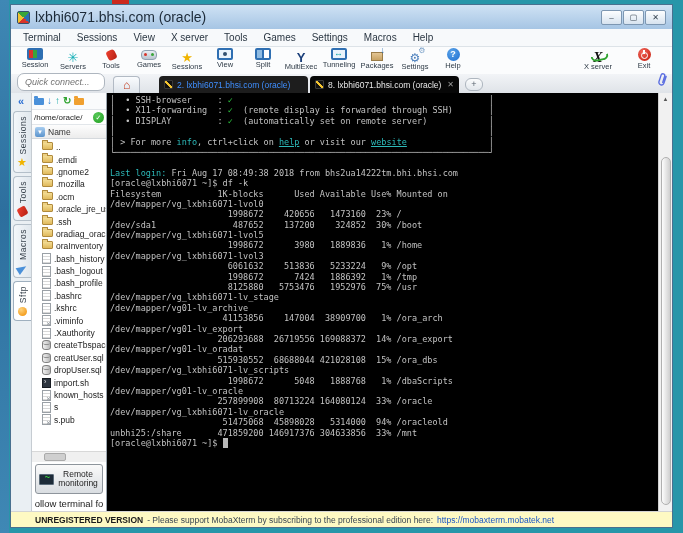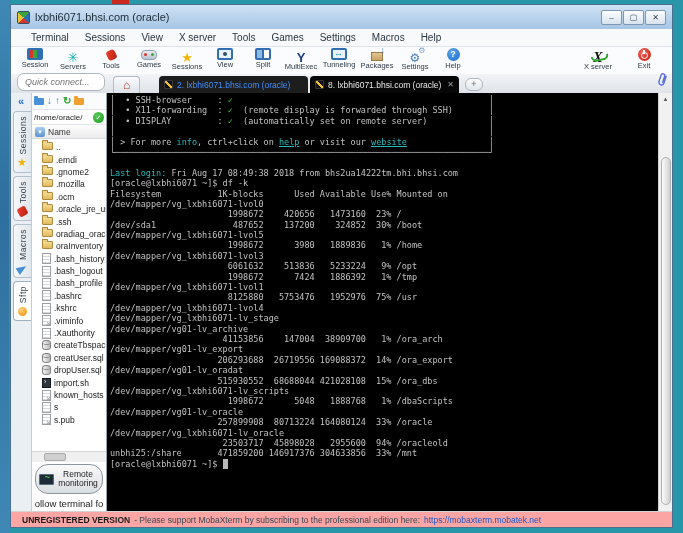--- a/index.html
+++ b/index.html
@@ -11,28 +11,28 @@
 
   .window { position:absolute; left:10px; top:4px; width:663px; height:524px;
     background:#f0f0f0; border:1px solid #49708f; box-shadow:0 0 0 1px #8fb4d2 inset;
     display:flex; flex-direction:column; }
 
   
   .titlebar { height:24px; background:linear-gradient(180deg,var(--titlebar1,#cfe2f4),var(--titlebar2,#a6c5e4));
     display:flex; align-items:center; padding:0 6px; flex:none; }
   .appicon { width:13px; height:13px; border-radius:2px; margin-right:5px; flex:none;
     background:conic-gradient(from 45deg,#2b6fb2 0 25%,#d8342a 0 50%,#f2c230 0 75%,#3aa53a 0); border:1px solid #35506b; }
-  .title { font-size:11px; color:#1c2a38; }
+  .title { font-size:14px; color:#1c2a38; }
   .winbtns { margin-left:auto; display:flex; gap:1px; }
   .winbtn { width:21px; height:15px; border:1px solid #7d97b2; border-radius:2px;
     background:linear-gradient(180deg,#fdfeff,#d7e3ef); font-size:8px; color:#33414f;
     display:flex; align-items:center; justify-content:center; }
 
   
-  .menubar { height:18px; background:#f7f9fb; border-bottom:1px solid #dde3e8; display:flex; align-items:center; padding-left:12px; flex:none; }
+  .menubar { height:18px; background:#f7f9fb; border-bottom:1px solid #dde3e8; display:flex; align-items:center; padding-left:4px; flex:none; }
   .menu-item { font-size:10px; color:#2a3642; padding:0 8px; }
 
   
   .toolbar { height:27px; background:#fbfcfd; display:flex; align-items:stretch; padding:1px 4px 0 6px; flex:none; }
   .tb-left { display:flex; gap:2px; }
   .tb-right { margin-left:auto; display:flex; gap:10px; padding-right:6px; }
   .tb-item { width:36px; display:flex; flex-direction:column; align-items:center; justify-content:flex-start; }
   .tb-label { font-size:7.5px; color:#2e3a46; margin-top:0; white-space:nowrap; }
   .tbi { display:block; position:relative; height:14px; }
 
@@ -117,42 +117,42 @@
   .folder-icon { width:11px; height:8px; background:linear-gradient(#f3dc94,#e0b95c); border:1px solid #b08a3c; border-radius:1px; margin-top:-2px; }
   .folder-icon::before { content:""; position:absolute; top:-3px; left:-1px; width:4px; height:2px; background:#ecd084; border:1px solid #b08a3c; border-bottom:none; border-radius:1px 1px 0 0; }
   .file-icon,.filex-icon { width:9px; height:11px; background:repeating-linear-gradient(#fff,#fff 2px,#d8d8d8 2px,#d8d8d8 3px); border:1px solid #9aa0a6; }
   .filex-icon::after { content:"✕"; position:absolute; right:-1px; bottom:-2px; font-size:6px; color:#8a9096; }
   .sql-icon { width:9px; height:10px; background:linear-gradient(90deg,#f2f2f2,#b9b9b9); border:1px solid #808080; border-radius:4px 4px 4px 4px / 3px 3px 3px 3px; }
   .sql-icon::before { content:""; position:absolute; top:0; left:0; right:0; height:3px; border-bottom:1px solid #909090; border-radius:50%; }
   .script-icon { width:9px; height:10px; background:#2e3640; border:1px solid #171c22; }
   .script-icon::before { content:"›"; position:absolute; left:1px; top:-1px; color:#e8e8e8; font-size:7px; }
   .hscroll { height:11px; background:#f0f0f0; border-top:1px solid #d8d8d8; position:relative; flex:none; }
   .hthumb { position:absolute; left:12px; top:1px; width:22px; height:8px; background:#cfcfcf; border:1px solid #aaa; border-radius:2px; }
-  .rmon { height:30px; margin:2px 3px; border:1px solid #8e959c; border-radius:13px; background:linear-gradient(#fafafa,#d9dde1); display:flex; align-items:center; gap:3px; padding:0 3px; font-family:"Liberation Sans",sans-serif; }
+  .rmon { height:30px; margin:2px 3px; border:1px solid #8e959c; border-radius:3px; background:linear-gradient(#fafafa,#d9dde1); display:flex; align-items:center; gap:3px; padding:0 3px; font-family:"Liberation Sans",sans-serif; }
   .rmon-icon { width:15px; height:11px; flex:none; background:#1d2b38; border:1px solid #5a6a78; border-radius:1px; position:relative; }
   .rmon-icon::before { content:"~"; position:absolute; inset:-3px 0 0 2px; color:#3ddc3d; font-size:9px; font-weight:bold; }
   .rmon-label { font-size:8.5px; color:#222; text-align:center; line-height:1.1; }
   .follow { height:15px; font-size:9.5px; color:#222; text-align:center; line-height:15px; white-space:nowrap; overflow:hidden; flex:none; }
 
   
   .term { flex:1; background:#000; padding:2px 0 0 3px; overflow:hidden;
     font-family:"DejaVu Sans Mono", monospace; font-size:8.5px; }
   .tline { height:10.4px; line-height:10.4px; white-space:pre; }
   .seg { color:var(--termfg,#c2c2c2); }
   .c { color:var(--termcyan,#2cb9b9); }
   .lk { color:var(--termcyan,#2cb9b9); text-decoration:underline; }
   .g { color:var(--termgreen,#2ecc40); }
   .cur { background:#b8b8b8; color:#b8b8b8; }
 
   .vscroll { width:14px; background:#f1f1f1; border-left:1px solid #d0d0d0; position:relative; flex:none; }
   .sarrow { height:12px; text-align:center; font-size:6px; color:#555; line-height:12px; }
   .vthumb { position:absolute; left:2px; top:64px; width:10px; height:348px; background:linear-gradient(90deg,#fdfdfd,#cfcfcf); border:1px solid #b0b0b0; border-radius:5px; }
 
   
-  .statusbar { height:16px; background:#fca5a5; border-top:1px solid #d4d4d4; display:flex; align-items:center; gap:4px; padding:0 11px; flex:none; }
+  .statusbar { height:16px; background:#fef9c3; border-top:1px solid #d4d4d4; display:flex; align-items:center; gap:4px; padding:0 24px; flex:none; }
   .unreg { font-size:8.5px; font-weight:bold; color:#1a1a1a; }
   .smsg { font-size:8.5px; color:#3a4652; }
   .slink { font-size:8.5px; color:var(--link,#1a56c4); text-decoration:none; }
 </style>
 </head>
 <body>
 
 <div class="side-fragment"></div>
 <div class="red-fragment"></div>
 
@@ -423,36 +423,34 @@
         <div class="tline"><span class="seg ">[oracle@lxbhi6071 ~]$ df -k</span></div>
         <div class="tline"><span class="seg ">Filesystem           1K-blocks      Used Available Use% Mounted on</span></div>
         <div class="tline"><span class="seg ">/dev/mapper/vg_lxbhi6071-lvol0</span></div>
         <div class="tline"><span class="seg ">                       1998672    420656   1473160  23% /</span></div>
         <div class="tline"><span class="seg ">/dev/sda1               487652    137200    324852  30% /boot</span></div>
         <div class="tline"><span class="seg ">/dev/mapper/vg_lxbhi6071-lvol5</span></div>
         <div class="tline"><span class="seg ">                       1998672      3980   1889836   1% /home</span></div>
         <div class="tline"><span class="seg ">/dev/mapper/vg_lxbhi6071-lvol3</span></div>
         <div class="tline"><span class="seg ">                       6061632    513836   5233224   9% /opt</span></div>
         <div class="tline"><span class="seg ">                       1998672      7424   1886392   1% /tmp</span></div>
-        <div class="tline"><span class="seg ">/dev/mapper/vg_lxbhi6071-lvol1</span></div>
         <div class="tline"><span class="seg ">                       8125880   5753476   1952976  75% /usr</span></div>
-        <div class="tline"><span class="seg ">/dev/mapper/vg_lxbhi6071-lvol4</span></div>
         <div class="tline"><span class="seg ">/dev/mapper/vg_lxbhi6071-lv_stage</span></div>
         <div class="tline"><span class="seg ">/dev/mapper/vg01-lv_archive</span></div>
         <div class="tline"><span class="seg ">                      41153856    147004  38909700   1% /ora_arch</span></div>
         <div class="tline"><span class="seg ">/dev/mapper/vg01-lv_export</span></div>
         <div class="tline"><span class="seg ">                     206293688  26719556 169088372  14% /ora_export</span></div>
         <div class="tline"><span class="seg ">/dev/mapper/vg01-lv_oradat</span></div>
         <div class="tline"><span class="seg ">                     515930552  68688044 421028108  15% /ora_dbs</span></div>
         <div class="tline"><span class="seg ">/dev/mapper/vg_lxbhi6071-lv_scripts</span></div>
         <div class="tline"><span class="seg ">                       1998672      5048   1888768   1% /dbaScripts</span></div>
         <div class="tline"><span class="seg ">/dev/mapper/vg01-lv_oracle</span></div>
         <div class="tline"><span class="seg ">                     257899908  80713224 164080124  33% /oracle</span></div>
         <div class="tline"><span class="seg ">/dev/mapper/vg_lxbhi6071-lv_oracle</span></div>
-        <div class="tline"><span class="seg ">                      23503717  45898028   2955600  94% /oracleold</span></div>
+        <div class="tline"><span class="seg ">                      51475068  45898028   5314000  94% /oracleold</span></div>
         <div class="tline"><span class="seg ">unbhi25:/share       471859200 146917376 304633856  33% /mnt</span></div>
         <div class="tline"><span class="seg ">[oracle@lxbhi6071 ~]$ </span><span class="seg cur"> </span></div>
       </div>
 
     <div class="vscroll">
       <div class="sarrow">▲</div>
       <div class="vthumb"></div>
     </div>
   </div>
 

